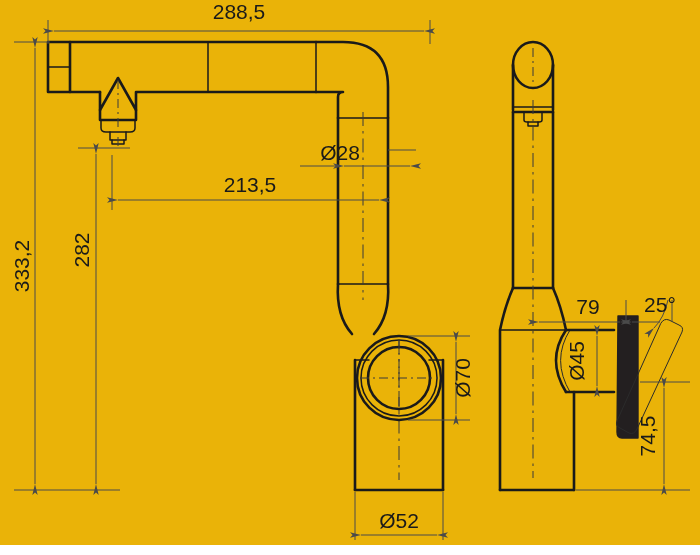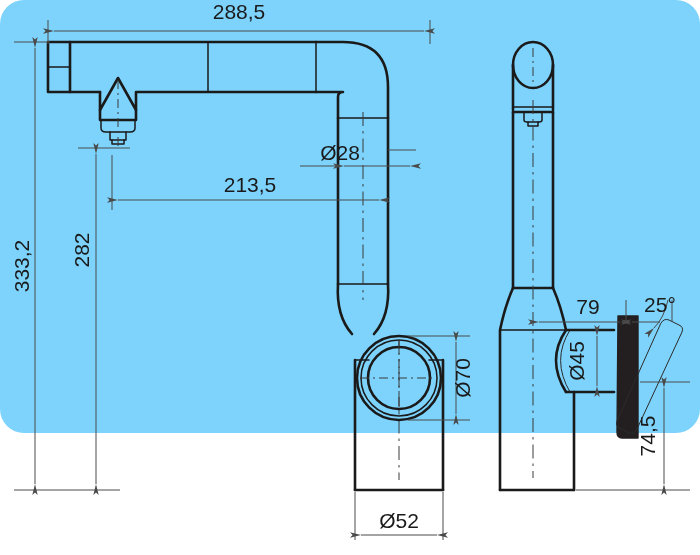--- a/index.html
+++ b/index.html
@@ -10,23 +10,22 @@
   }
   body {
     width: 700px;
     height: 555px;
     font-family: "Liberation Sans", sans-serif;
     overflow: hidden;
   }
   #drawing-root {
     position: relative;
     width: 700px;
-    height: 433px;
-    background: #7dd3fc;
-    border-radius: 24px;
+    height: 545px;
+    background: #eab308;
   }
   svg#tech-drawing {
     display: block;
     width: 700px;
     height: 555px;
   }
   .outline {
     fill: none;
     stroke: #1a1a1a;
     stroke-width: 2.6;

